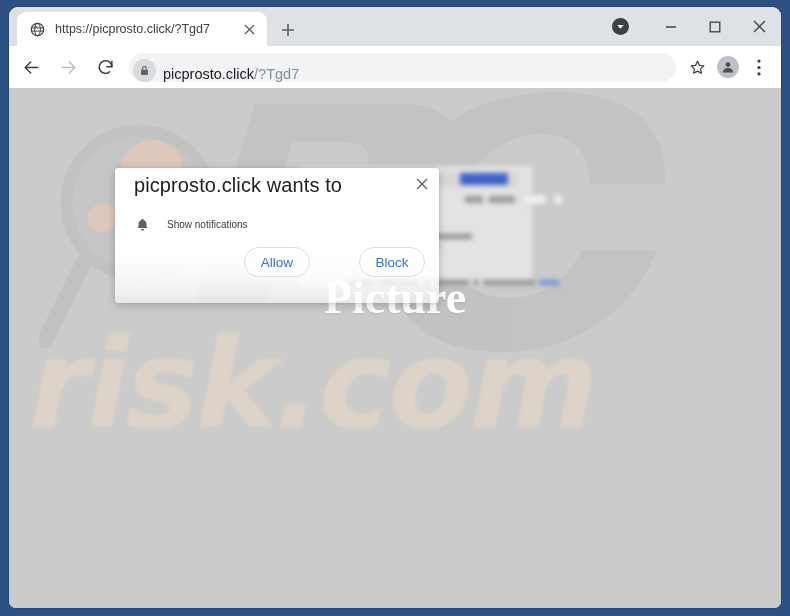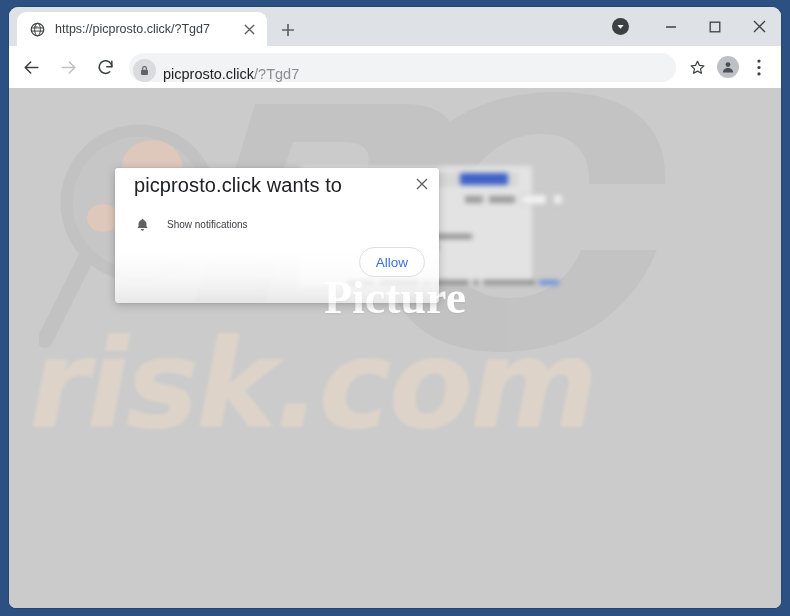--- a/index.html
+++ b/index.html
@@ -441,18 +441,19 @@
             <svg width="15" height="15" viewBox="0 0 20 20">
               <path d="M10 2.2a1.3 1.3 0 0 1 1.3 1.3v.5c2.4.6 4 2.7 4 5.2v3.1l1.3 2.2H3.4l1.3-2.2V9.2c0-2.5 1.6-4.6 4-5.2v-.5A1.3 1.3 0 0 1 10 2.2z" fill="#5f6368"></path>
               <path d="M7.9 16.1h4.2a2.1 2.1 0 0 1-4.2 0z" fill="#5f6368"></path>
             </svg>
           </span>
           <span id="perm-row-label">Show notifications</span>
         </div>
 
         <div id="perm-actions">
           <button class="perm-btn">Allow</button>
+          <button class="perm-btn">Block</button>
         </div>
       </div>
 
     </div>
   </div>
 </div>
 
 </body></html>

